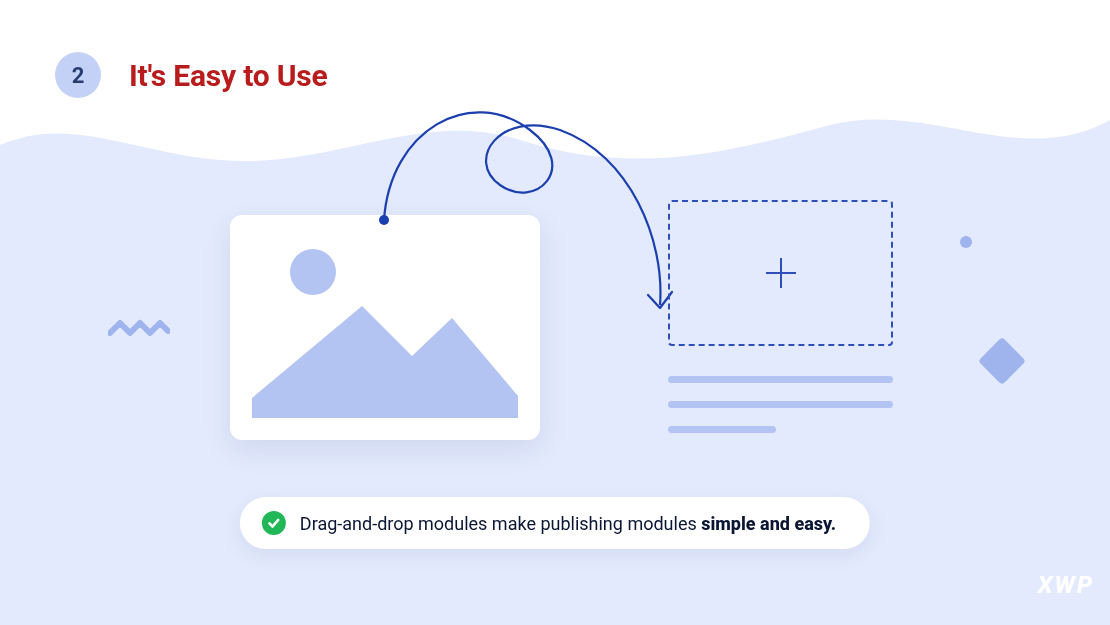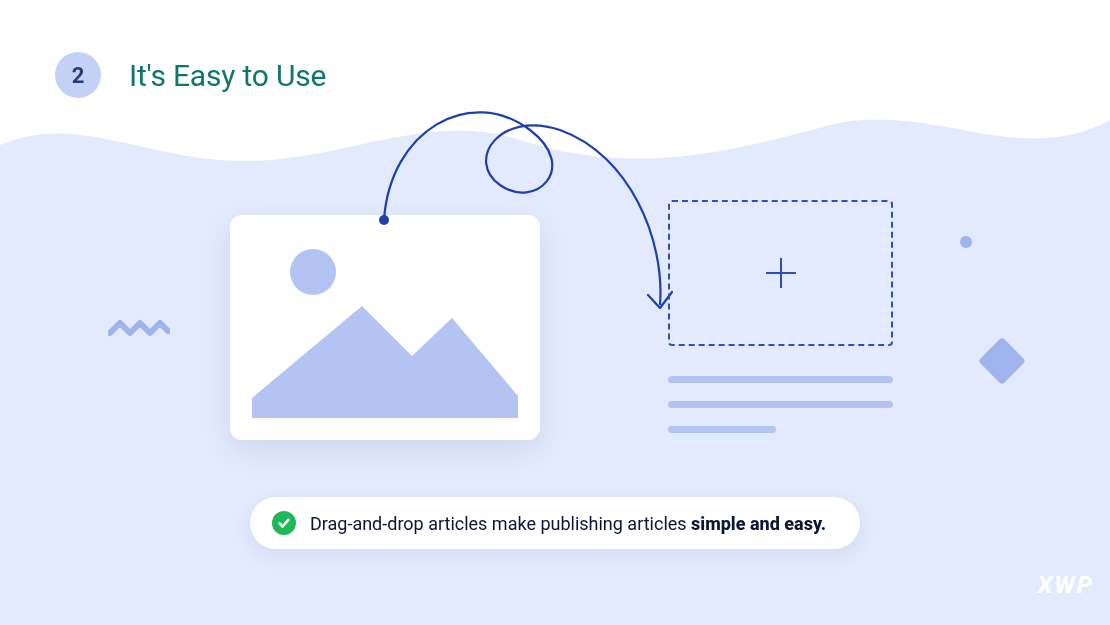--- a/index.html
+++ b/index.html
@@ -37,22 +37,22 @@
     background: #C3D1F7;
     display: flex;
     align-items: center;
     justify-content: center;
     font-weight: 700;
     font-size: 22px;
     color: #2A3B6E;
   }
   .title {
     font-size: 30px;
-    font-weight: 400;
-    color: #0f766e;
+    font-weight: 700;
+    color: #b91c1c;
     letter-spacing: -0.2px;
   }
 
   
   .stage {
     position: absolute;
     inset: 0;
     z-index: 2;
   }
 
@@ -263,17 +263,17 @@
   <div class="diamond"></div>
 </div>
 
 <div class="pill">
   <span class="check">
     <svg viewBox="0 0 16 16">
         <polyline points="3,8.5 6.5,12 13,4.5"></polyline>
       </svg>
   </span>
   <span class="pill-text">
-    <span>Drag-and-drop articles make publishing articles </span><strong>simple and easy.</strong>
+    <span>Drag-and-drop modules make publishing modules </span><strong>simple and easy.</strong>
   </span>
 </div>
 
 <div class="brand">XWP</div>
 
 </body></html>

